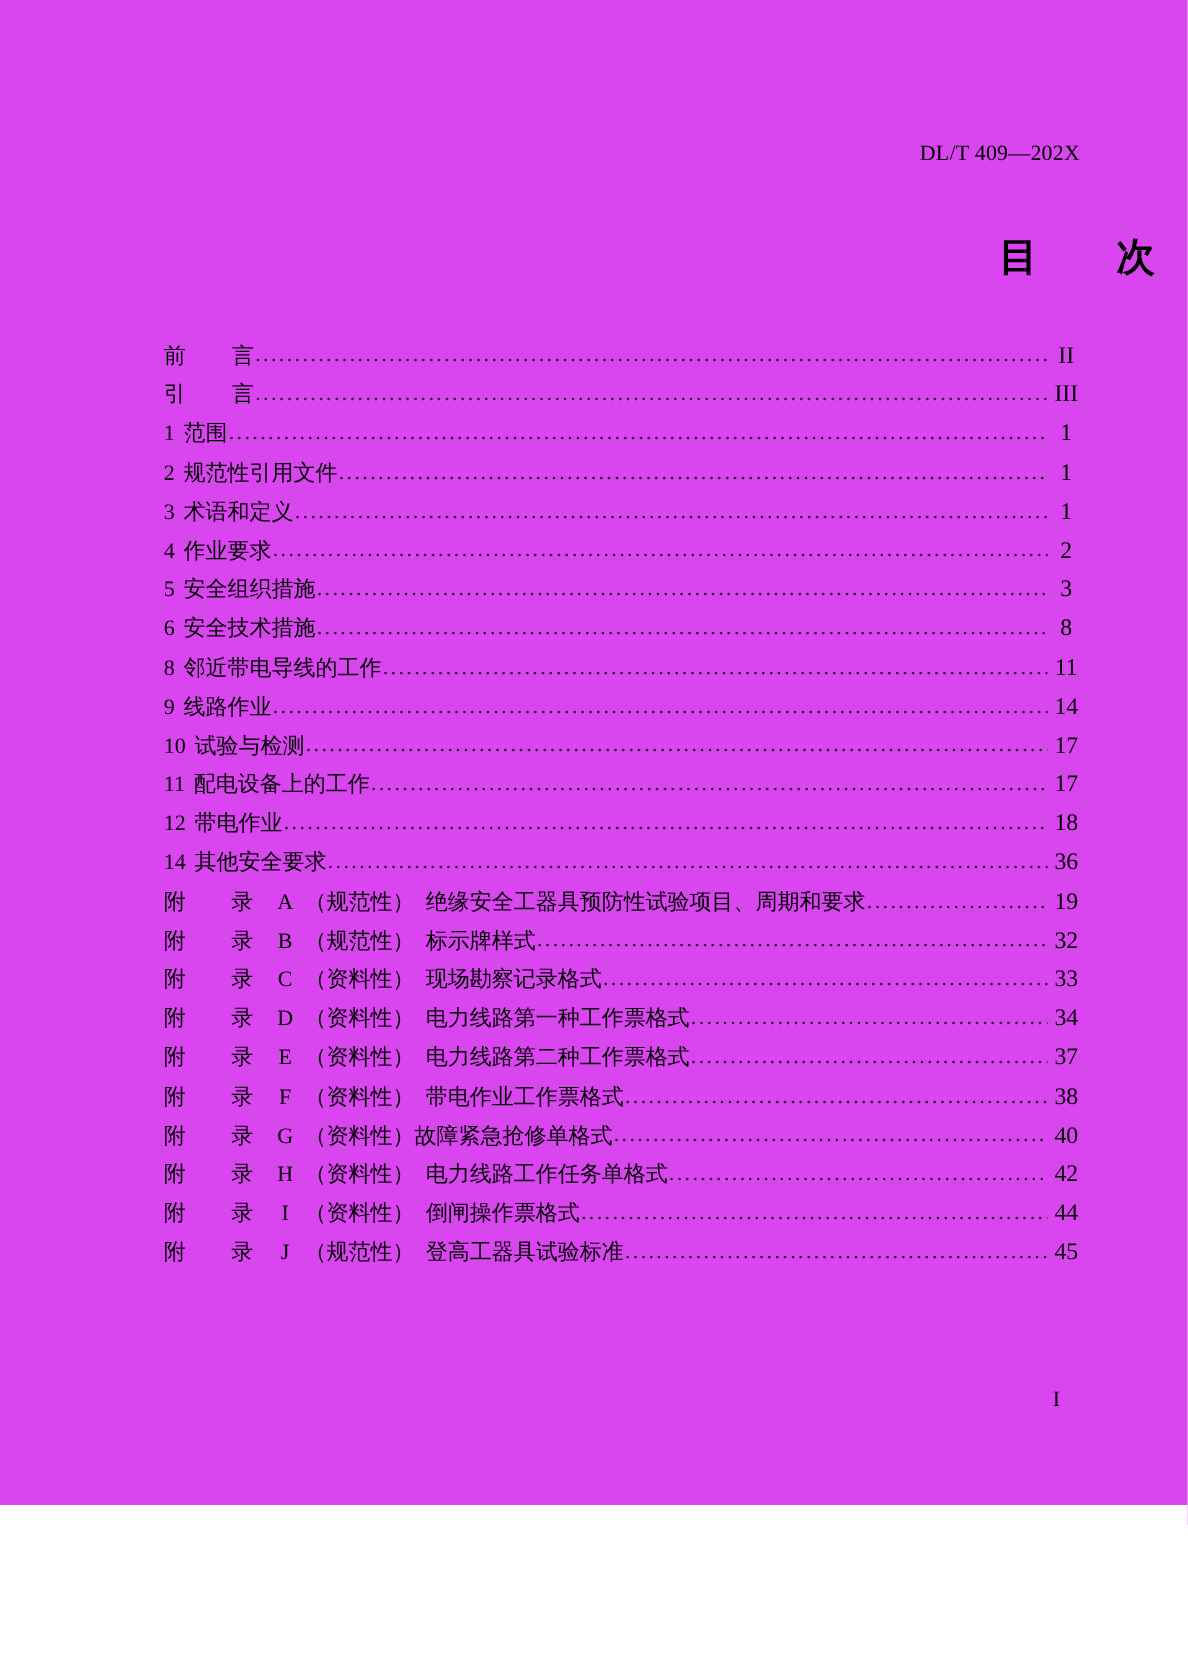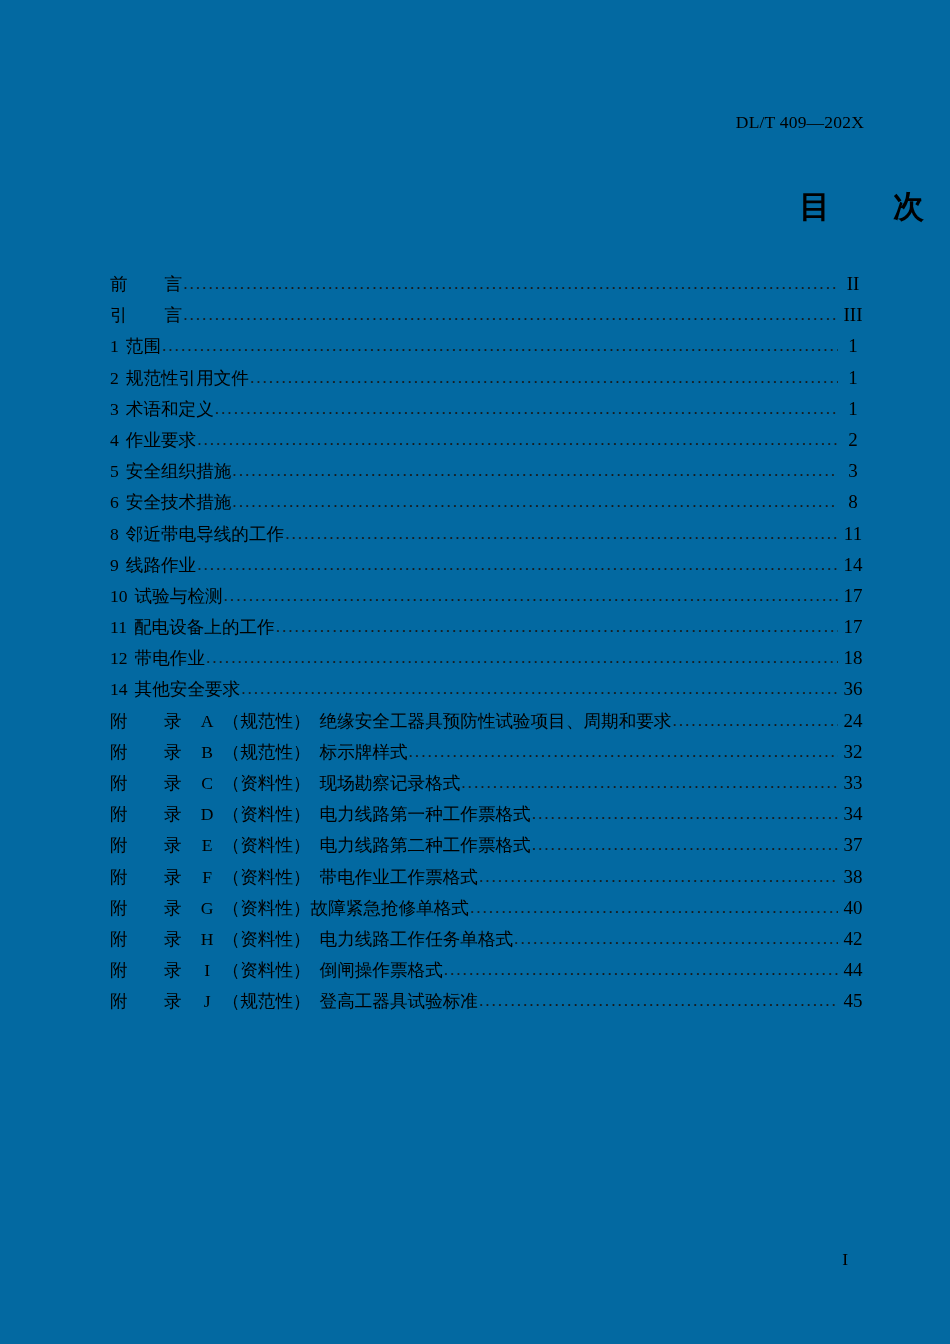--- a/index.html
+++ b/index.html
@@ -14,22 +14,22 @@
     position: relative;
     font-family: "Liberation Serif", "DejaVu Serif", serif;
     color: #000000;
     overflow: hidden;
   }
 
   .page {
     position: absolute;
     inset: 0;
     width: 950px;
-    height: 1344px;
-    background: #0369a1;
+    height: 1204px;
+    background: #d946ef;
   }
 
   
   .doc-header {
     position: absolute;
     top: 112px;
     right: 86px;
     font-size: 17.5px;
     letter-spacing: 0.2px;
     white-space: nowrap;
@@ -62,20 +62,21 @@
     display: flex;
     align-items: baseline;
     height: 31.2px;
     font-size: 17.6px;
     white-space: nowrap;
   }
 
   .toc-label {
     flex: 0 0 auto;
     font-family: "Liberation Serif", "DejaVu Serif", serif;
+    margin-left: 21px;
   }
 
   
   .toc-leader {
     flex: 1 1 auto;
     overflow: hidden;
     margin: 0 2px 0 1px;
     font-size: 17.6px;
     letter-spacing: 1.9px;
     color: #1a1a1a;
@@ -208,21 +209,21 @@
 
     <div class="toc-row">
       <span class="toc-label"><span>14</span><span class="sp-num"></span><span>其他安全要求</span></span>
       <span class="toc-leader"></span>
       <span class="toc-page">36</span>
     </div>
 
     <div class="toc-row appendix">
       <span class="toc-label"><span class="ap-word">附  录</span><span class="ap-letter">A</span><span class="ap-gap-s"></span><span>（规范性）</span><span class="ap-gap-m"></span><span>绝缘安全工器具预防性试验项目、周期和要求</span></span>
       <span class="toc-leader"></span>
-      <span class="toc-page">24</span>
+      <span class="toc-page">19</span>
     </div>
 
     <div class="toc-row appendix">
       <span class="toc-label"><span class="ap-word">附  录</span><span class="ap-letter">B</span><span class="ap-gap-s"></span><span>（规范性）</span><span class="ap-gap-m"></span><span>标示牌样式</span></span>
       <span class="toc-leader"></span>
       <span class="toc-page">32</span>
     </div>
 
     <div class="toc-row appendix">
       <span class="toc-label"><span class="ap-word">附  录</span><span class="ap-letter">C</span><span class="ap-gap-s"></span><span>（资料性）</span><span class="ap-gap-m"></span><span>现场勘察记录格式</span></span>

